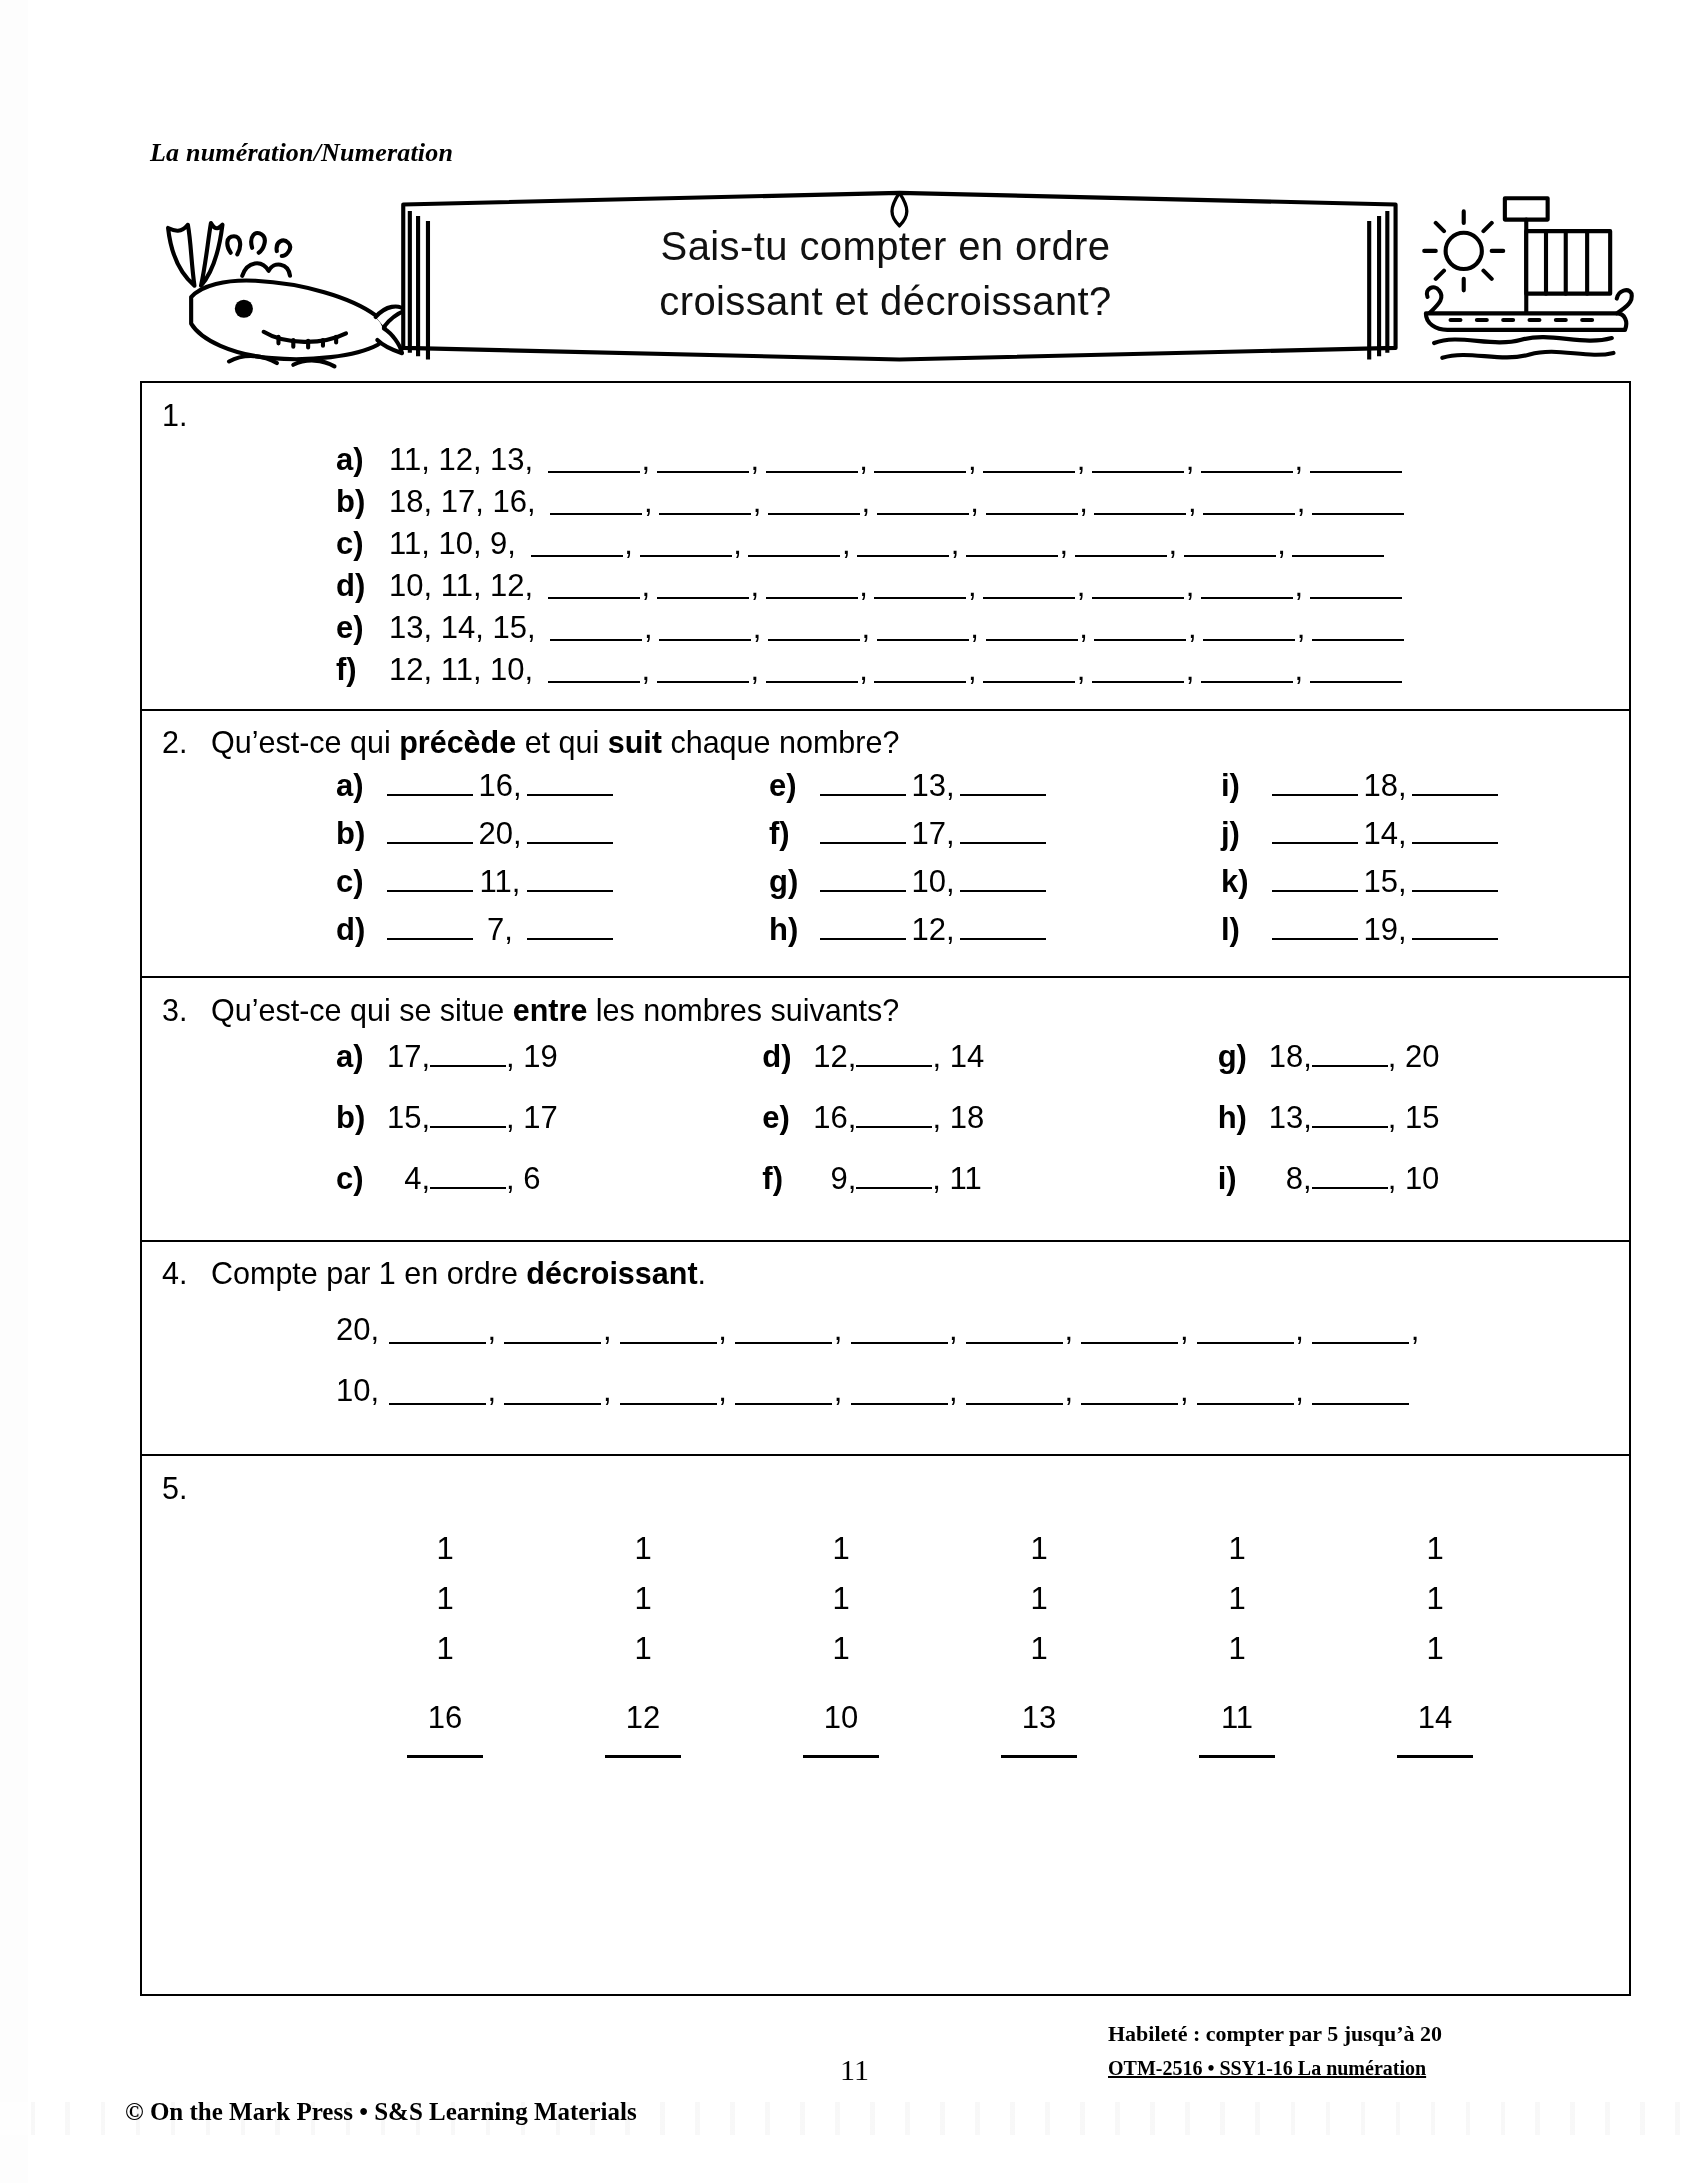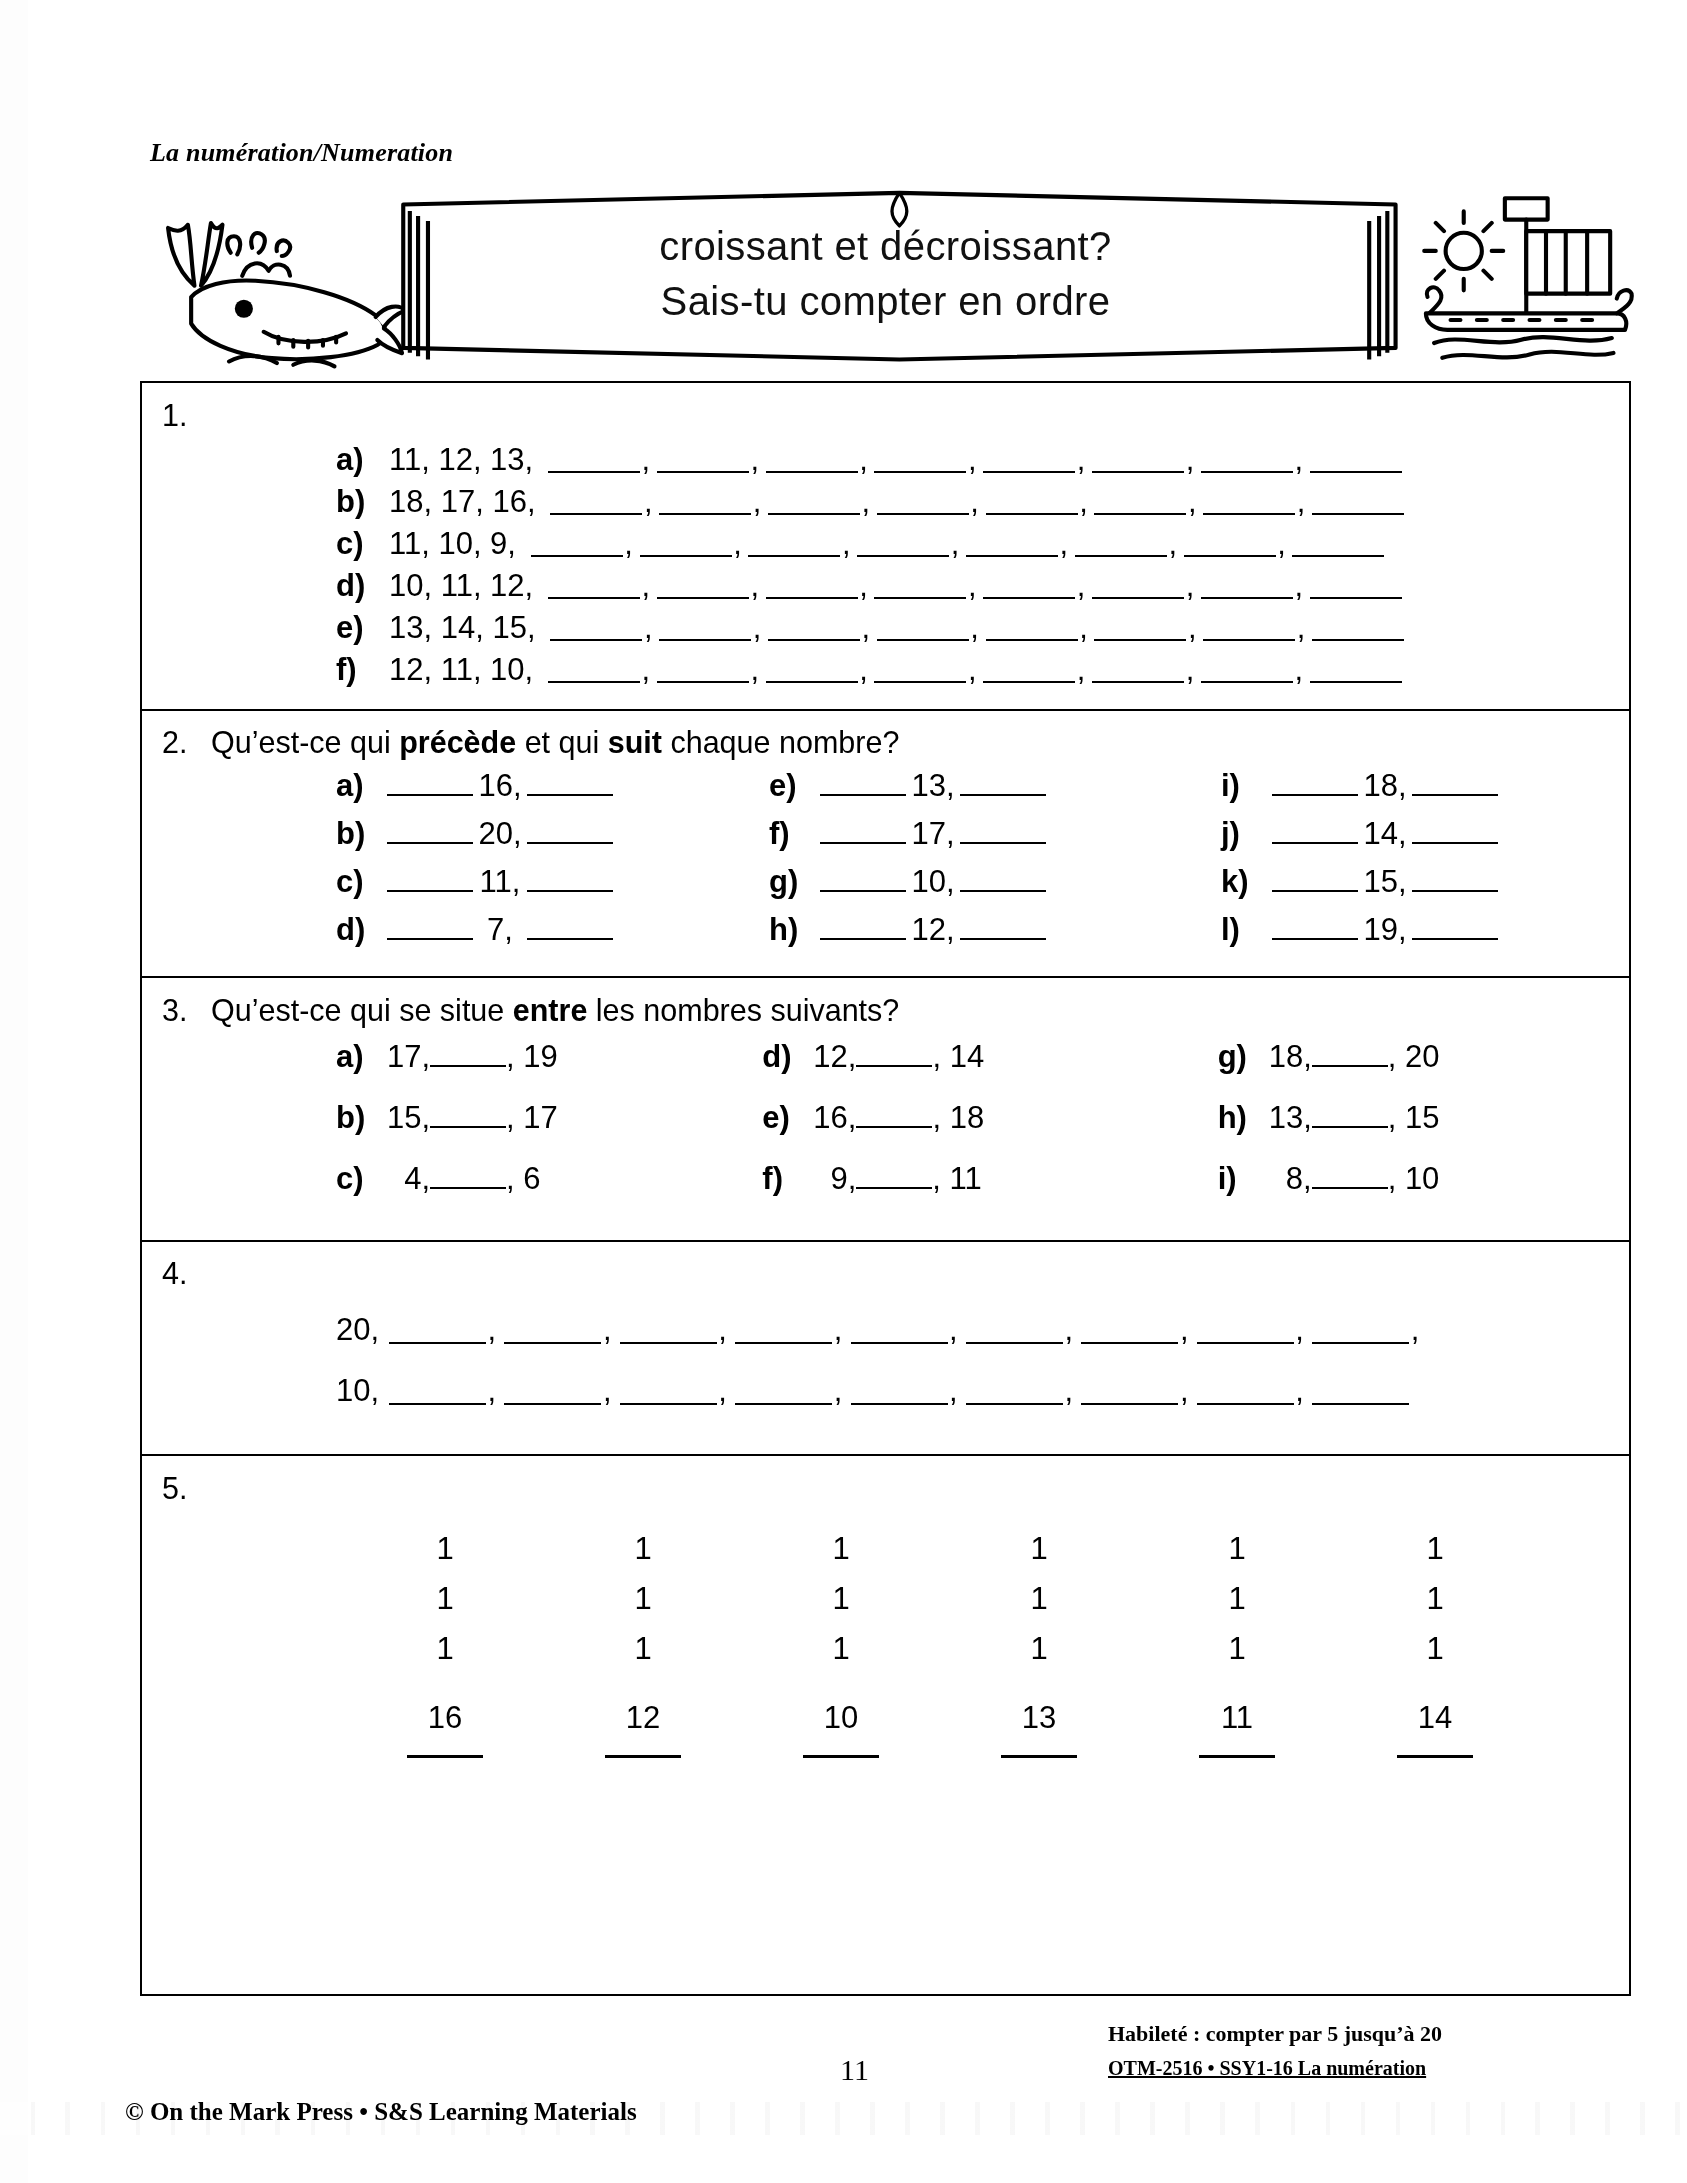--- a/index.html
+++ b/index.html
@@ -192,22 +192,22 @@
 
     <svg class="book" viewBox="0 0 1240 228" preserveAspectRatio="none">
       <g fill="#fff" stroke="#000" stroke-width="5" stroke-linejoin="round">
         <path d="M10 200 L 10 26 L 612 12 L 1214 26 L 1214 200 L 612 214 Z"></path>
         <path d="M18 206 L 18 34 M28 210 L 28 40 M40 214 L 40 46"></path>
         <path d="M1204 206 L 1204 34 M1194 210 L 1194 40 M1182 214 L 1182 46"></path>
         <path d="M612 12 C 600 30, 600 40, 612 52 C 624 40, 624 30, 612 12" fill="#fff" stroke-width="4"></path>
       </g>
     </svg>
     <div class="book-title">
+      <span>Sais-tu compter en ordre</span>
       <span>croissant et décroissant?</span>
-      <span>Sais-tu compter en ordre</span>
     </div>
 
     <svg class="ship" viewBox="0 0 290 220">
       <g fill="none" stroke="#000" stroke-width="5" stroke-linecap="round" stroke-linejoin="round">
         <rect x="126" y="10" width="52" height="26" fill="#fff"></rect>
         <path d="M152 36 L 152 150"></path>
         <path d="M152 50 L 254 50 L 254 126 L 152 126 Z" fill="#fff"></path>
         <path d="M176 50 L 176 126 M200 50 L 200 126 M226 50 L 226 126"></path>
         <circle cx="76" cy="74" r="22" fill="#fff"></circle>
         <path d="M76 40 L 76 26 M76 108 L 76 122 M42 74 L 28 74 M110 74 L 124 74
@@ -431,20 +431,23 @@
               <span class="bl bl-s3"></span>
               <span>, 10</span>
             </div>
         </div>
       </div>
     </div>
 
     <div class="sect">
       <div class="q-head">
         <div class="q-num">4.</div>
+        <div class="q-text">
+          <span>Compte par 1 en ordre </span><span class="b">décroissant</span><span>.</span>
+        </div>
       </div>
       <div style="padding:18px 0 20px 0;">
         <div class="s4-line">
           <span class="s4-start">20,</span>
           <span><span class="bl bl-s4"></span>,<span class="bl bl-s4"></span>,<span class="bl bl-s4"></span>,<span class="bl bl-s4"></span>,<span class="bl bl-s4"></span>,<span class="bl bl-s4"></span>,<span class="bl bl-s4"></span>,<span class="bl bl-s4"></span>,<span class="bl bl-s4"></span>,</span>
         </div>
         <div class="s4-line">
           <span class="s4-start">10,</span>
           <span><span class="bl bl-s4"></span>,<span class="bl bl-s4"></span>,<span class="bl bl-s4"></span>,<span class="bl bl-s4"></span>,<span class="bl bl-s4"></span>,<span class="bl bl-s4"></span>,<span class="bl bl-s4"></span>,<span class="bl bl-s4"></span>,<span class="bl bl-s4"></span></span>
         </div>

